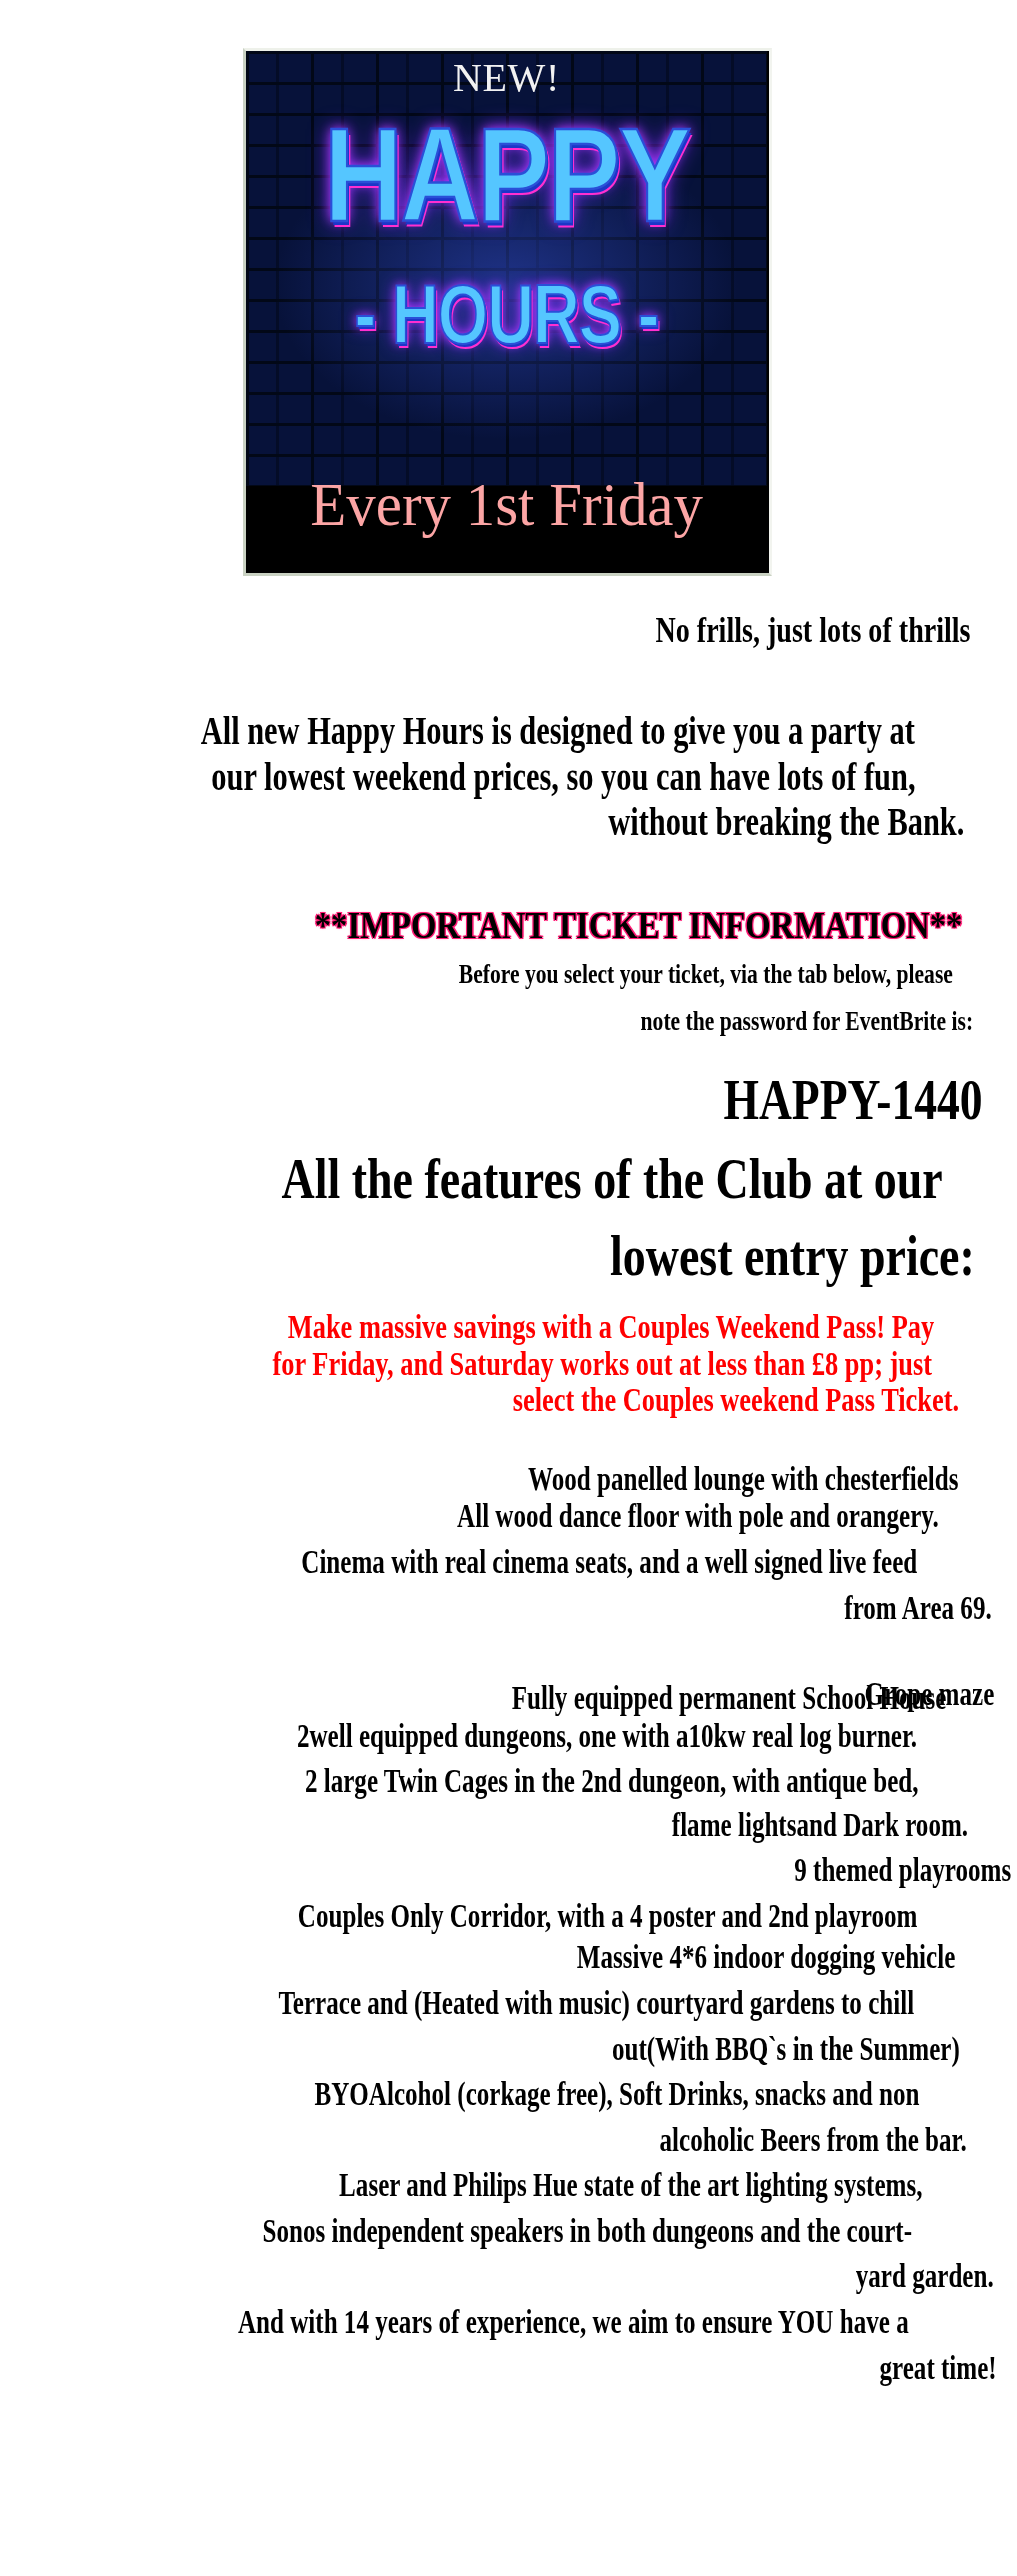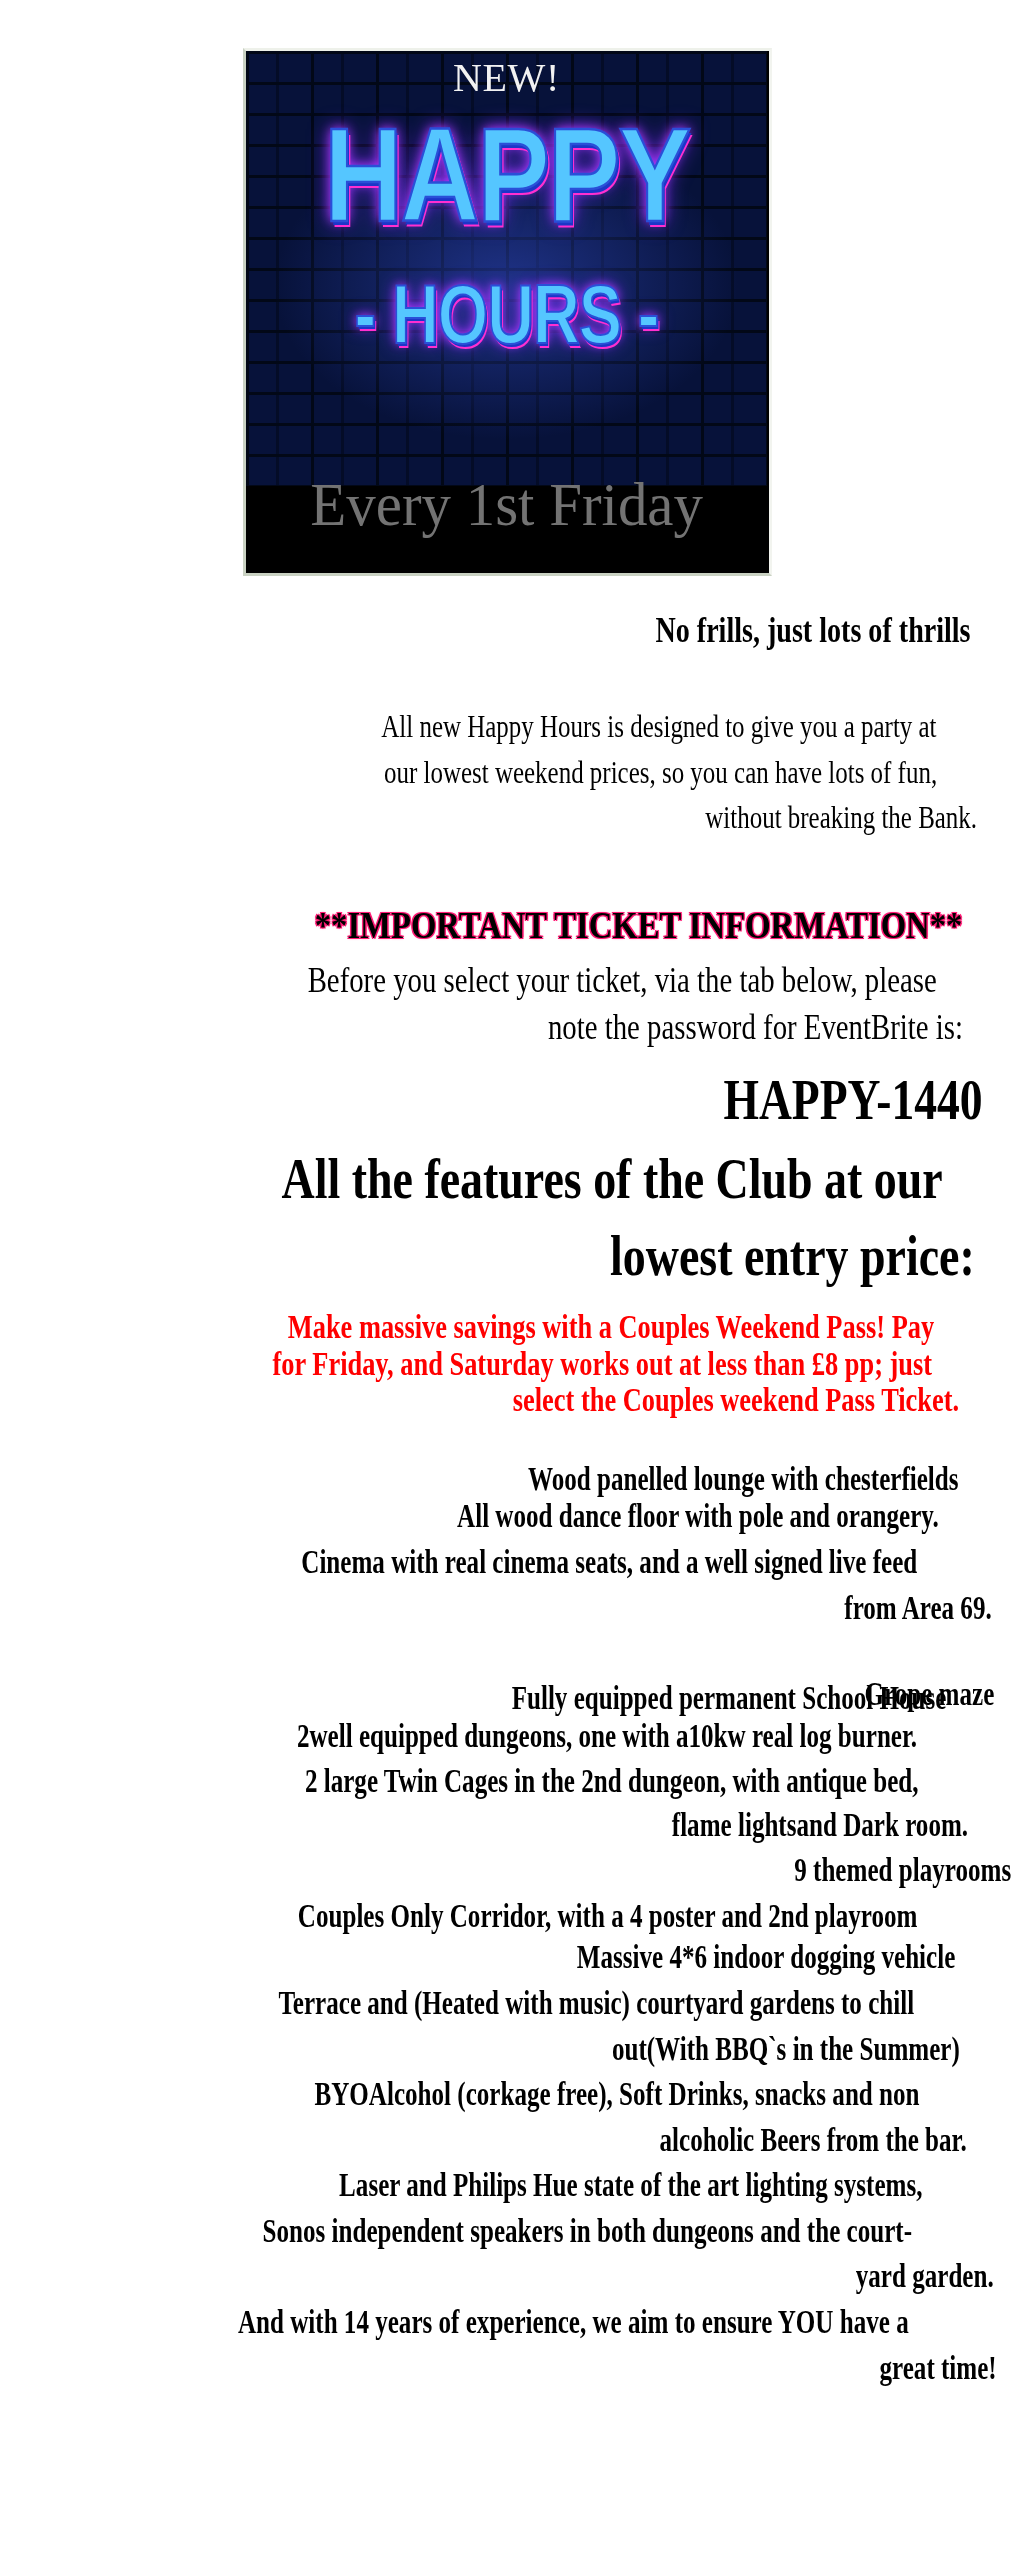--- a/index.html
+++ b/index.html
@@ -119,37 +119,37 @@
     left: 0; top: 435px;
     width: 521px; height: 89px;
     background: #000;
   }
   .poster-every {
     position: absolute;
     top: 418px; left: 0; width: 521px;
     text-align: center;
     font-family: "Liberation Serif", serif;
     font-size: 62px;
-    color: #737373;
+    color: #fca5a5;
     white-space: nowrap;
   }
   .tagline { top: 609px; font-size: 36px; font-weight: bold; }
-  .p1 { font-size: 32px; font-weight: normal; }
+  .p1 { font-size: 39px; font-weight: bold; }
   .important {
     top: 903px;
     font-size: 38px;
     font-weight: bold;
     color: #000;
     text-shadow:
       -1.3px -1.3px 0 #ff1a75, 1.3px -1.3px 0 #ff1a75,
       -1.3px 1.3px 0 #ff1a75, 1.3px 1.3px 0 #ff1a75,
       0 0 2.6px #ff1a75;
     letter-spacing: 0px;
   }
-  .before { font-size: 36px; font-weight: normal; }
+  .before { font-size: 27px; font-weight: bold; }
   .password { top: 1067px; font-size: 57px; font-weight: bold; }
   .features-h { font-size: 56px; font-weight: bold; }
   .red { font-size: 33px; font-weight: bold; color: #ff0000; }
   .feat { font-size: 33px; font-weight: bold; }
 </style>
 </head>
 <body>
 
 <div class="poster">
   <div class="poster-wall"></div>

